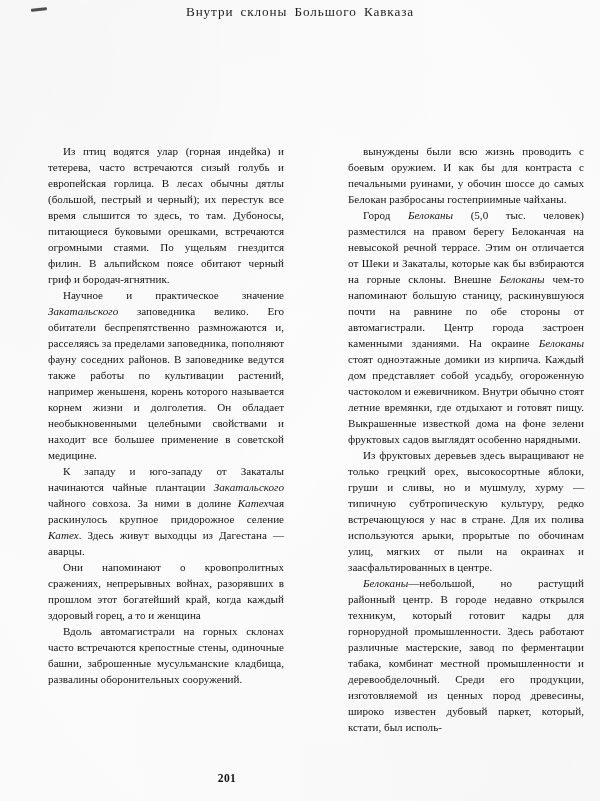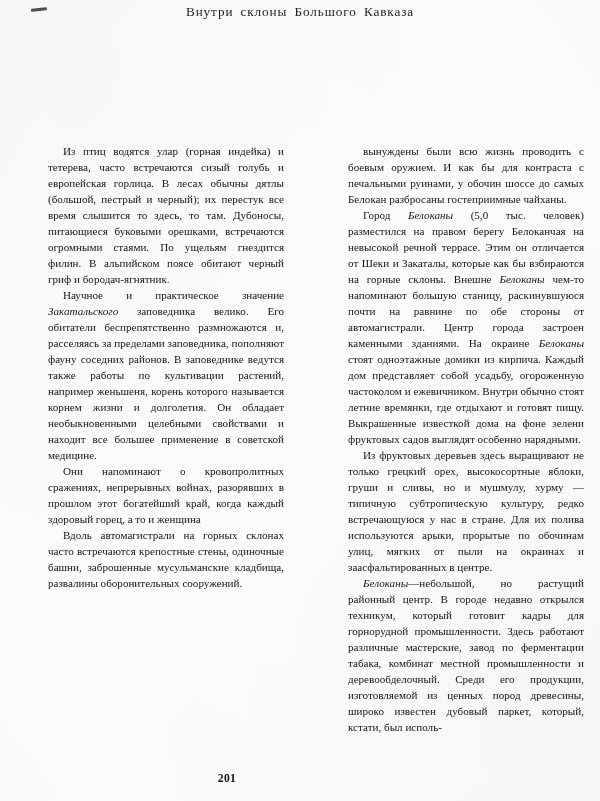--- a/index.html
+++ b/index.html
@@ -105,20 +105,21 @@
 
   <div class="scan-mark"></div>
 
   <div class="running-head">Внутри склоны Большого Кавказа</div>
 
   <div class="columns">
 
     <div class="col col-left">
       <p>Из птиц водятся улар (горная индейка) и тетерева, часто встречаются сизый голубь и европейская горлица. В лесах обычны дятлы (большой, пестрый и черный); их перестук все время слышится то здесь, то там. Дубоносы, питающиеся буковыми орешками, встречаются огромными стаями. По ущельям гнездится филин. В альпийском поясе обитают черный гриф и бородач-ягнятник.</p>
       <p>Научное и практическое значение <i class="ital">Закатальского</i> заповедника велико. Его обитатели беспрепятственно размножаются и, расселяясь за пределами заповедника, пополняют фауну соседних районов. В заповеднике ведутся также работы по культивации растений, например женьшеня, корень которого называется корнем жизни и долголетия. Он обладает необыкновенными целебными свойствами и находит все большее применение в советской медицине.</p>
+      <p>К западу и юго-западу от Закаталы начинаются чайные плантации <i class="ital">Закатальского</i> чайного совхоза. За ними в долине <i class="ital">Катех</i>чая раскинулось крупное придорожное селение <i class="ital">Катех</i>. Здесь живут выходцы из Дагестана — аварцы.</p>
       <p>Они напоминают о кровопролитных сражениях, непрерывных войнах, разорявших в прошлом этот богатейший край, когда каждый здоровый горец, а то и женщина</p>
       <p>Вдоль автомагистрали на горных склонах часто встречаются крепостные стены, одиночные башни, заброшенные мусульманские кладбища, развалины оборонительных сооружений.</p>
     </div>
 
     <div class="col col-right">
       <p>вынуждены были всю жизнь проводить с боевым оружием. И как бы для контраста с печальными руинами, у обочин шоссе до самых Белокан разбросаны гостеприимные чайханы.</p>
       <p>Город <i class="ital">Белоканы</i> (5,0 тыс. человек) разместился на правом берегу Белоканчая на невысокой речной террасе. Этим он отличается от Шеки и Закаталы, которые как бы взбираются на горные склоны. Внешне <i class="ital">Белоканы</i> чем-то напоминают большую станицу, раскинувшуюся почти на равнине по обе стороны от автомагистрали. Центр города застроен каменными зданиями. На окраине <i class="ital">Белоканы</i> стоят одноэтажные домики из кирпича. Каждый дом представляет собой усадьбу, огороженную частоколом и ежевичником. Внутри обычно стоят летние времянки, где отдыхают и готовят пищу. Выкрашенные известкой дома на фоне зелени фруктовых садов выглядят особенно нарядными.</p>
       <p>Из фруктовых деревьев здесь выращивают не только грецкий орех, высокосортные яблоки, груши и сливы, но и мушмулу, хурму — типичную субтропическую культуру, редко встречающуюся у нас в стране. Для их полива используются арыки, прорытые по обочинам улиц, мягких от пыли на окраинах и заасфальтированных в центре.</p>
       <p><i class="ital">Белоканы</i>—небольшой, но растущий районный центр. В городе недавно открылся техникум, который готовит кадры для горнорудной промышленности. Здесь работают различные мастерские, завод по ферментации табака, комбинат местной промышленности и деревообделочный. Среди его продукции, изготовляемой из ценных пород древесины, широко известен дубовый паркет, который, кстати, был исполь-</p>
     </div>

